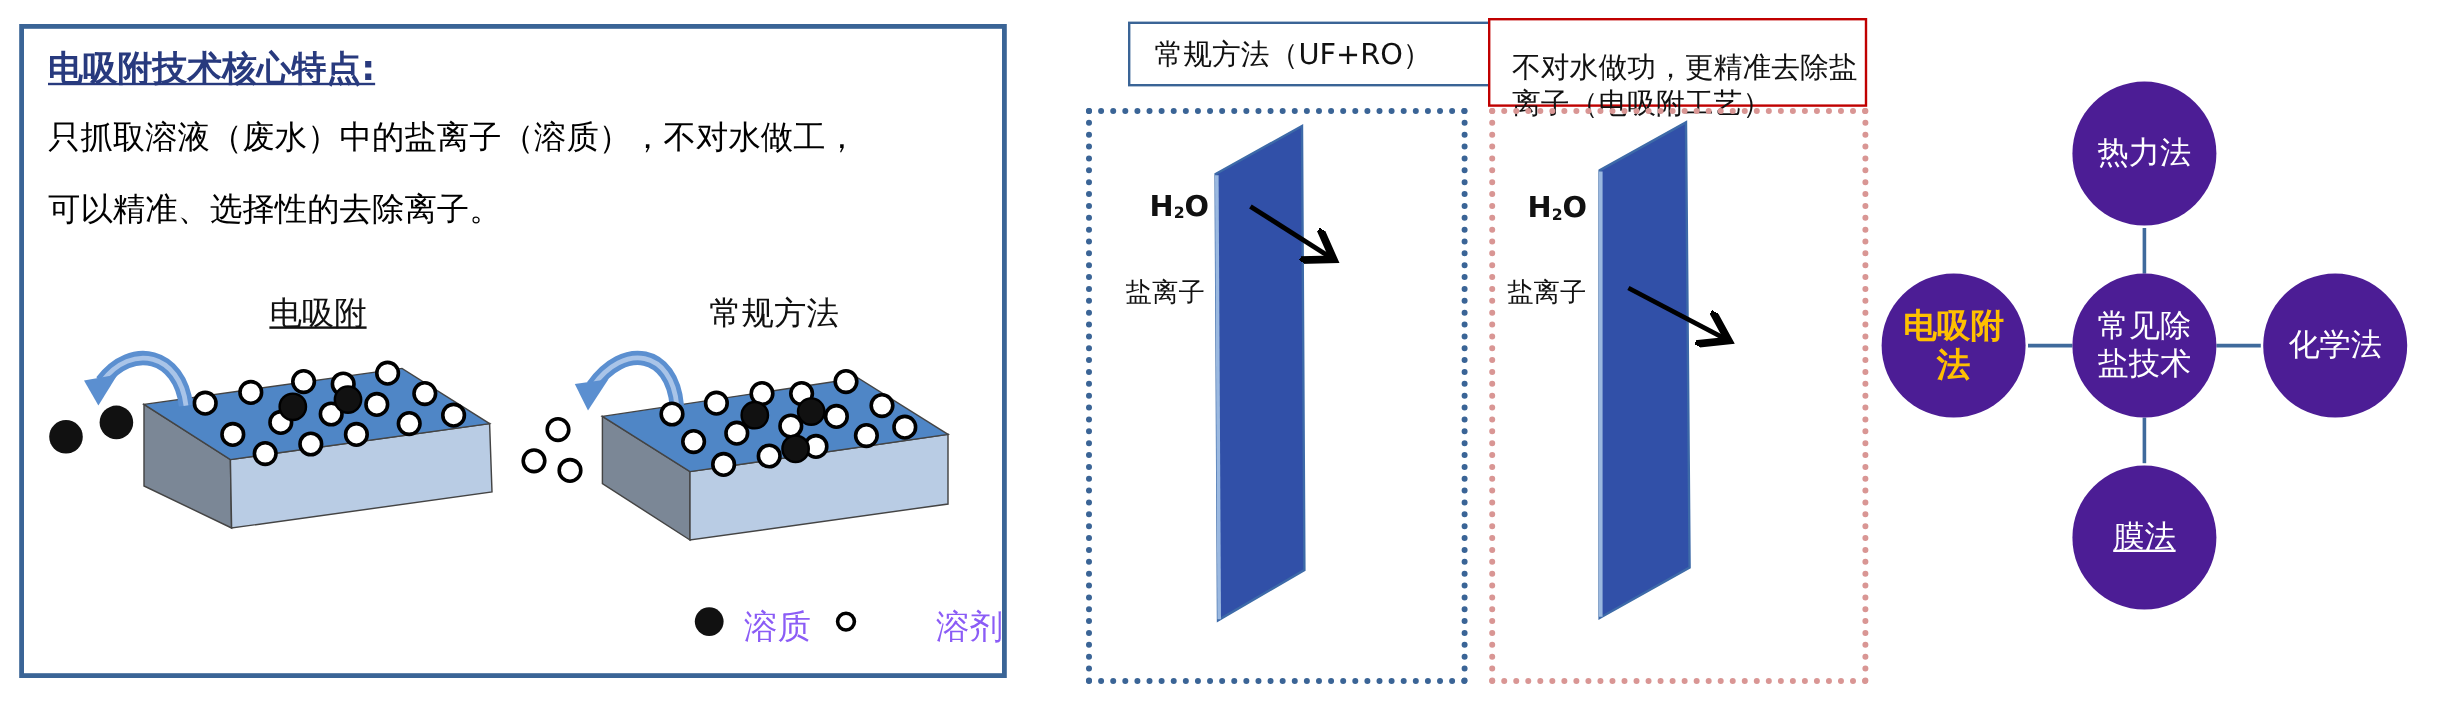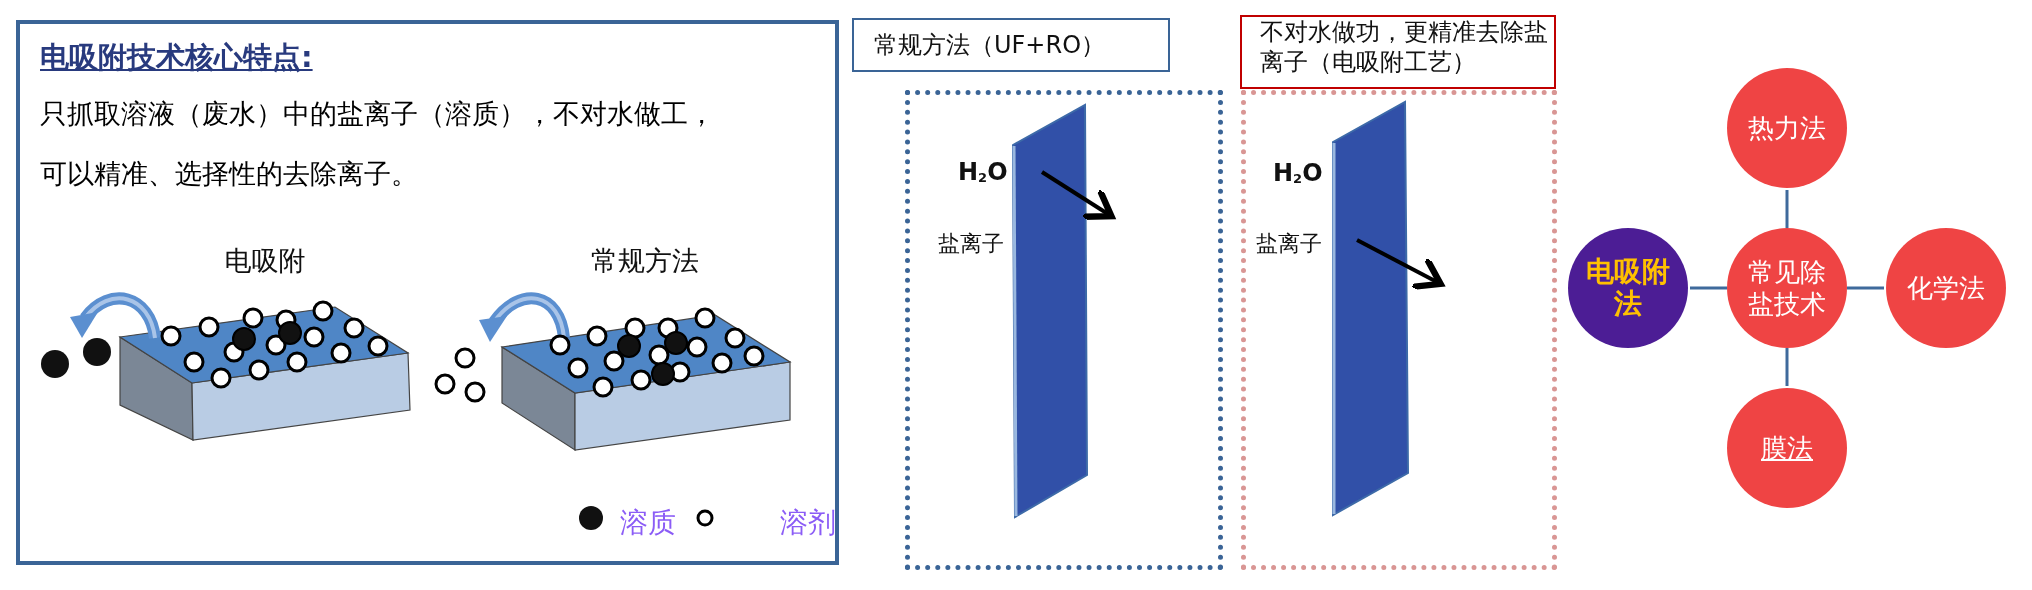--- a/index.html
+++ b/index.html
@@ -6,30 +6,30 @@
   body { width: 2032px; height: 590px; position: relative; overflow: hidden;
          font-family: "DejaVu Sans", "Liberation Sans", sans-serif; color: #111; }
   .abs { position: absolute; }
   .features-box { left: 16px; top: 20px; width: 823px; height: 545px;
                   border: 4px solid #3a6496; box-sizing: border-box; }
   .features-title { left: 40px; top: 38px; font-size: 29px; font-weight: bold; color: #283a7e; white-space: nowrap; text-decoration: underline; }
   .features-line { left: 40px; font-size: 27px; color: #000000; white-space: nowrap; }
   .caption { font-size: 27px; color: #111; white-space: nowrap; transform: translateX(-50%); }
   .legend-text { font-size: 28px; color: #8b5cf6; white-space: nowrap; }
   .label-box { box-sizing: border-box; background: #fff; font-size: 24px; color: #111; }
-  .label-blue { left: 852px; top: 18px; width: 318px; height: 54px; border: 2px solid #3a6496;
+  .label-blue { left: 940px; top: 18px; width: 318px; height: 54px; border: 2px solid #3a6496;
                 padding: 9px 0 0 20px; white-space: nowrap; }
   .label-red { left: 1240px; top: 15px; width: 316px; height: 74px; border: 2px solid #c00000;
-               padding: 0 0 0 18px; line-height: 30px; }
+               padding: 24px 0 0 18px; line-height: 30px; }
   .panel-blue { left: 905px; top: 90px; width: 318px; height: 480px; border: 5px dotted #3a6496; box-sizing: border-box; }
   .panel-red { left: 1241px; top: 90px; width: 316px; height: 480px; border: 5px dotted #d99694; box-sizing: border-box; }
   .h2o { font-size: 24px; font-weight: bold; white-space: nowrap; }
   .h2o sub { font-size: 13px; vertical-align: baseline; position: relative; top: 2px; }
   .ion { font-size: 22px; white-space: nowrap; }
-  .node { width: 120px; height: 120px; border-radius: 50%; background: #ef4444; color: #fff;
+  .node { width: 120px; height: 120px; border-radius: 50%; background: #4c1d95; color: #fff;
           display: flex; align-items: center; justify-content: center; text-align: center;
           font-size: 26px; line-height: 32px; box-sizing: border-box; }
   .node-hl { background: #4c1d95; color: #ffc000; font-weight: bold; font-size: 28px; }
   .node span { display: block; width: 84px; }
   svg { position: absolute; left: 0; top: 0; }
 </style>
 </head>
 <body>
 
 <svg width="2032" height="590" viewBox="0 0 2032 590">
@@ -135,21 +135,21 @@
     <line x1="1690" y1="288" x2="1727" y2="288"></line>
     <line x1="1847" y1="288" x2="1884" y2="288"></line>
   </g>
 </svg>
 
 <div class="abs features-box"></div>
 <div class="abs features-title">电吸附技术核心特点:</div>
 <div class="abs features-line" style="top:96px;">只抓取溶液（废水）中的盐离子（溶质），不对水做工，</div>
 <div class="abs features-line" style="top:156px;text-align:center;">可以精准、选择性的去除离子。</div>
 
-<div class="abs caption" style="left:265px; top:243px;">电吸附</div>
+<div class="abs caption" style="left:265px; top:243px;text-decoration:underline;">电吸附</div>
 <div class="abs caption" style="left:645px; top:243px;">常规方法</div>
 
 <div class="abs legend-text" style="left:620px; top:504px;">溶质</div>
 <div class="abs legend-text" style="left:780px; top:504px;">溶剂</div>
 
 <div class="abs label-box label-blue">常规方法（UF+RO）</div>
 <div class="abs panel-blue"></div>
 <div class="abs h2o" style="left:958px; top:158px;"><span>H</span><sub>2</sub><span>O</span></div>
 <div class="abs ion" style="left:938px; top:229px;">盐离子</div>
 

